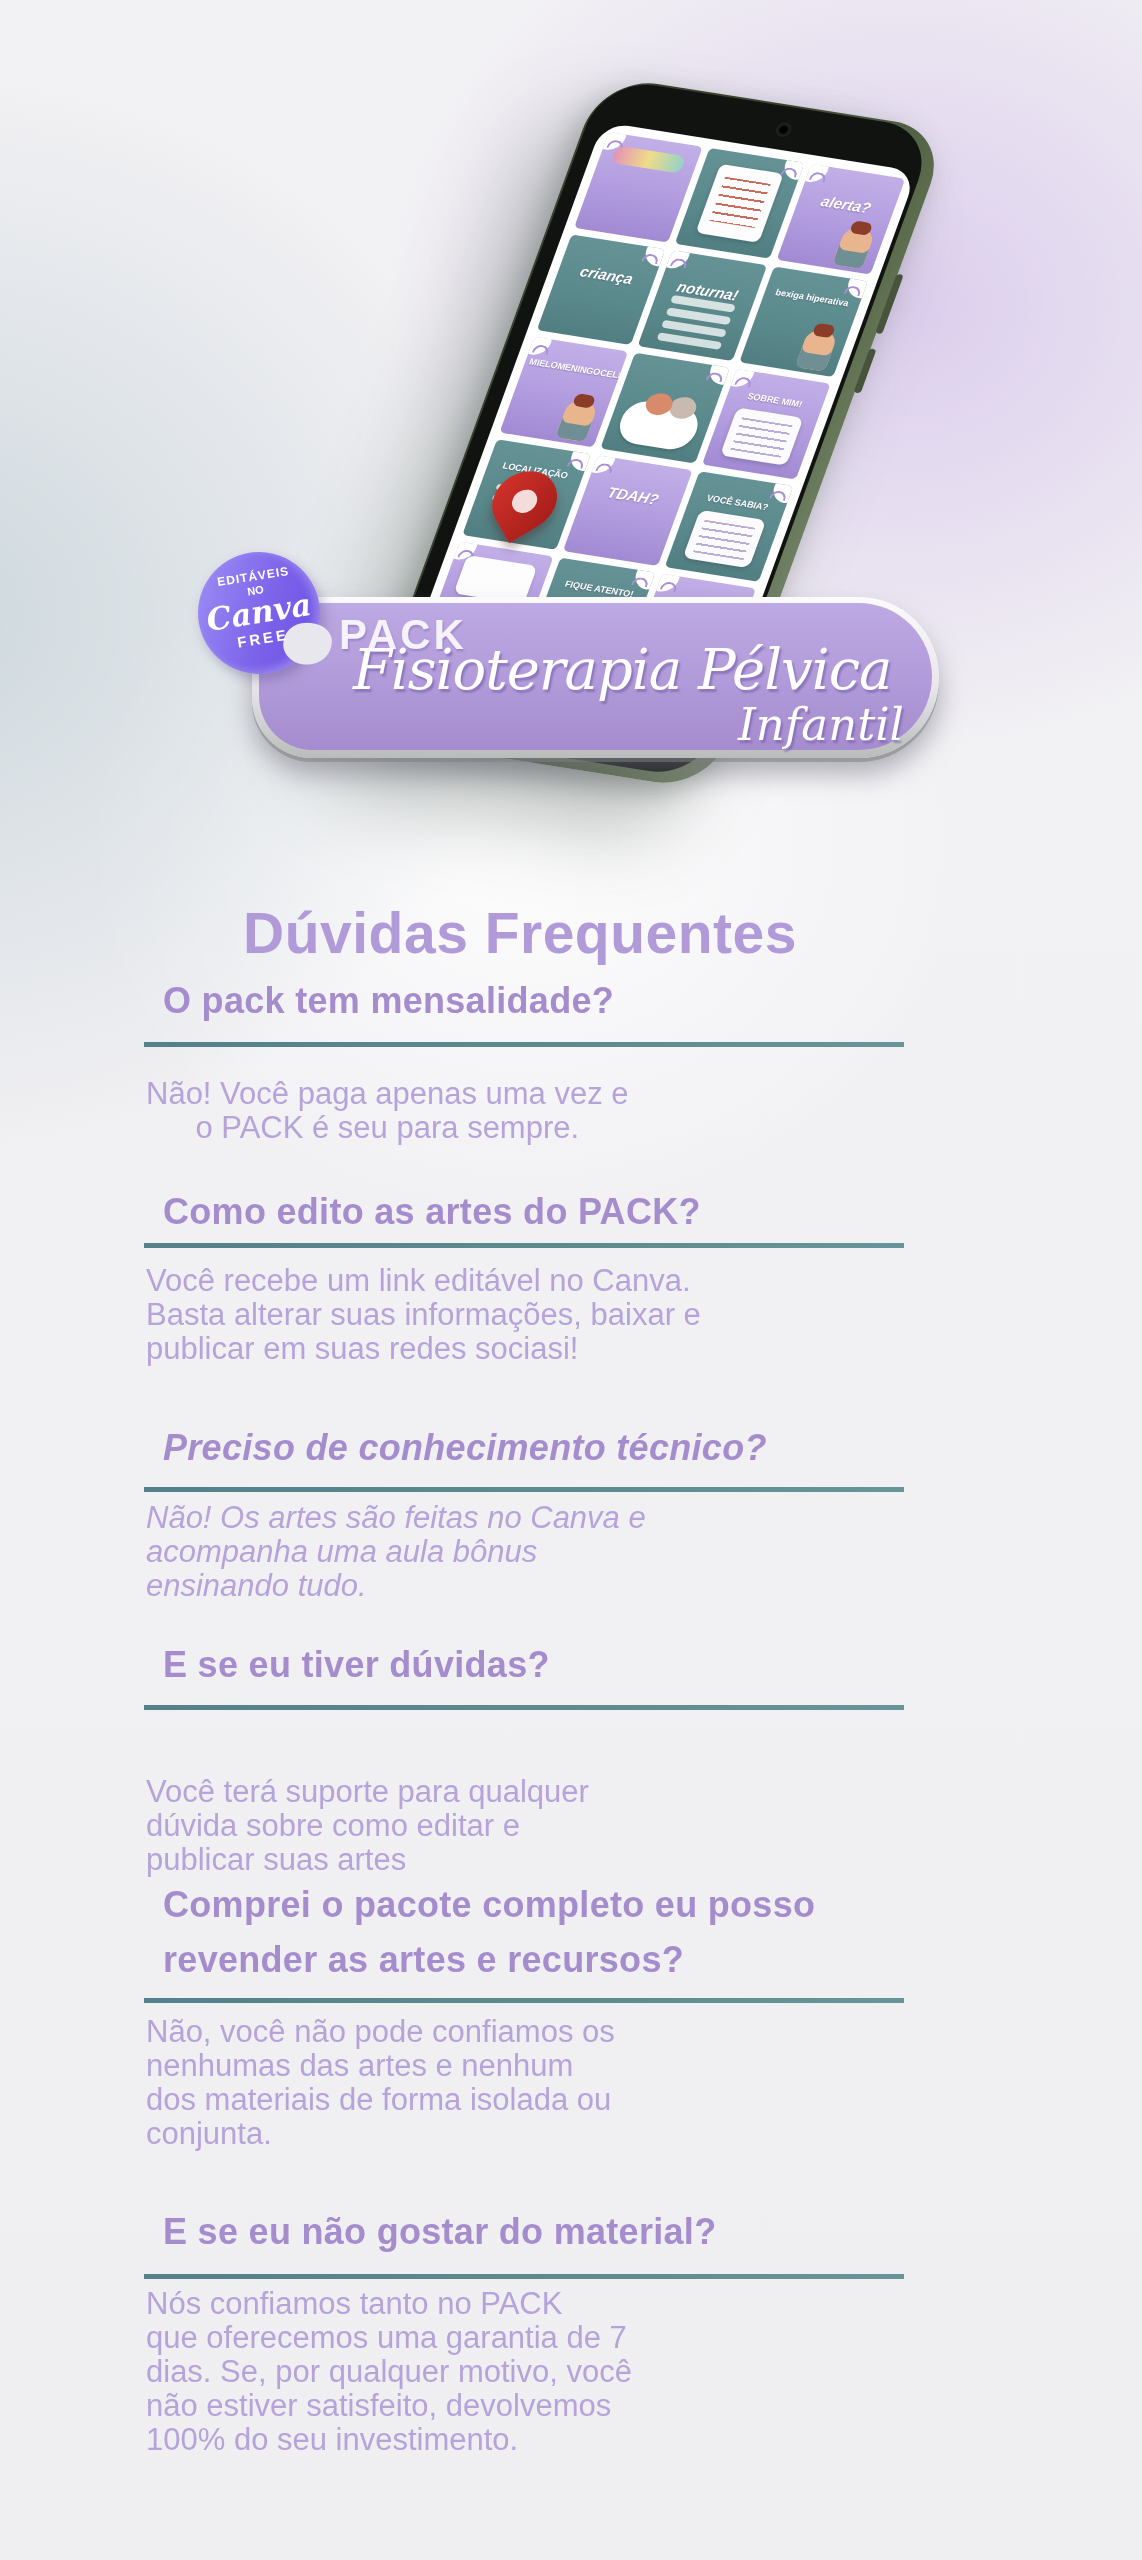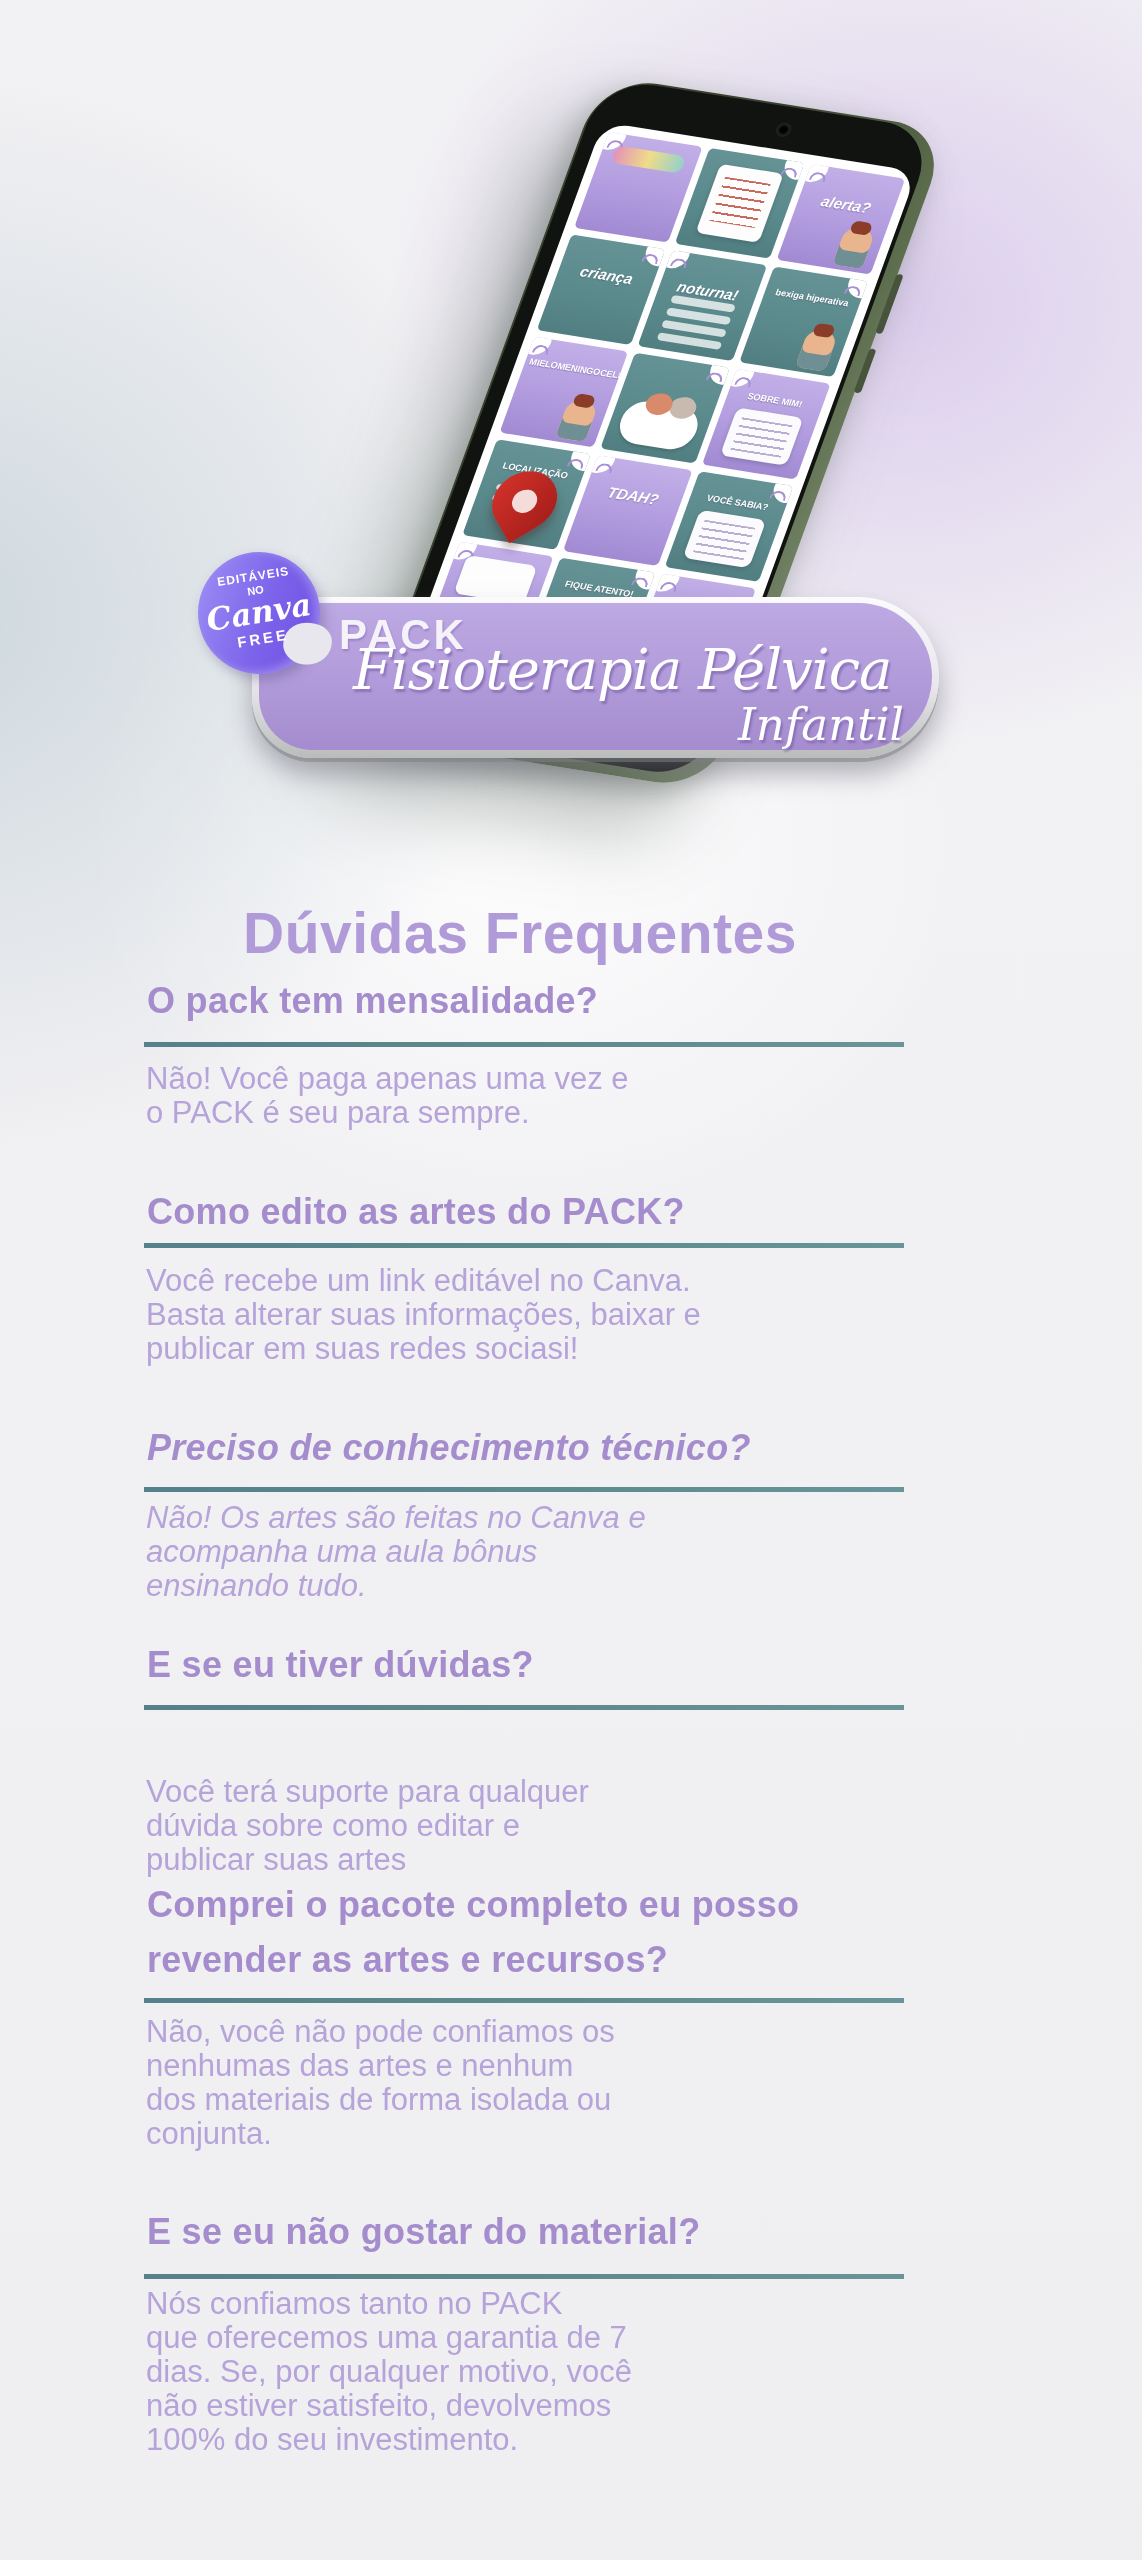--- a/index.html
+++ b/index.html
@@ -105,21 +105,21 @@
   .banner .title1{position:absolute;left:94px;top:34px;font-family:"DejaVu Serif",serif;
     font-style:italic;font-size:56px;letter-spacing:-1px;color:#fff;white-space:nowrap;
     text-shadow:2px 3px 2px rgba(118,94,168,.6);}
   .banner .title2{position:absolute;right:28px;top:95px;font-family:"DejaVu Serif",serif;
     font-style:italic;font-size:45px;color:#fff;text-shadow:2px 3px 2px rgba(118,94,168,.6);}
 
   
   .faq-title{position:absolute;left:150px;top:862px;width:740px;text-align:center;
     font-size:57px;font-weight:800;letter-spacing:.5px;color:#b09ad8;}
   .faq-section{position:absolute;left:144px;width:780px;}
-  .faq-q{margin-left:3px;font-size:36px;font-weight:600;letter-spacing:.3px;
+  .faq-q{margin-left:19px;font-size:36px;font-weight:600;letter-spacing:.3px;
     line-height:55px;color:#a58ccd;max-width:720px;}
   .faq-hr{position:absolute;left:0;width:760px;height:5px;border:none;margin:0;
     background:linear-gradient(90deg,#54818a,#5d8b8d 55%,#679599);}
   .faq-a{position:absolute;left:2px;font-size:31px;line-height:34px;color:#b5a3d9;}
 
   [data-name]{}
 </style>
 </head>
 <body>
 
@@ -250,21 +250,21 @@
       <div class="title1" data-name="banner-title">Fisioterapia Pélvica</div>
       <div class="title2" data-name="banner-subtitle">Infantil</div>
     </div>
   </div>
 
   <h1 class="faq-title" data-name="faq-title">Dúvidas Frequentes</h1>
   <div id="faq" data-name="faq-list">
       <section class="faq-section" data-name="faq-item" style="top: 973px;">
         <div class="faq-q" data-name="faq-question">O pack tem mensalidade?</div>
         <div class="faq-hr" data-name="faq-divider" style="top: 69px;"></div>
-        <div class="faq-a" data-name="faq-answer" style="top: 89px;">
+        <div class="faq-a" data-name="faq-answer" style="top: 104px; text-align: center;">
           <div>Não! Você paga apenas uma vez e</div>
           <div>o PACK é seu para sempre.</div>
         </div>
       </section>
       <section class="faq-section" data-name="faq-item" style="top: 1184px;">
         <div class="faq-q" data-name="faq-question">Como edito as artes do PACK?</div>
         <div class="faq-hr" data-name="faq-divider" style="top: 59px;"></div>
         <div class="faq-a" data-name="faq-answer" style="top: 80px;">
           <div>Você recebe um link editável no Canva.</div>
           <div>Basta alterar suas informações, baixar e</div>

